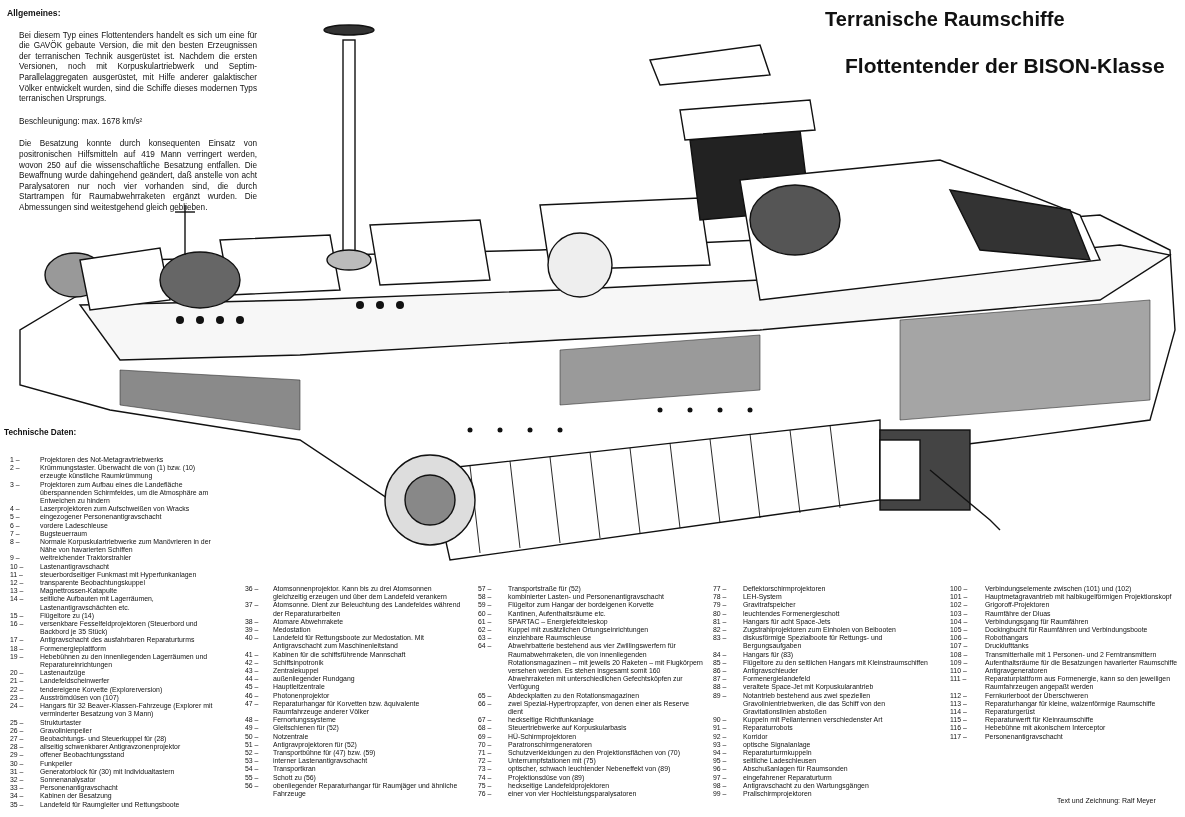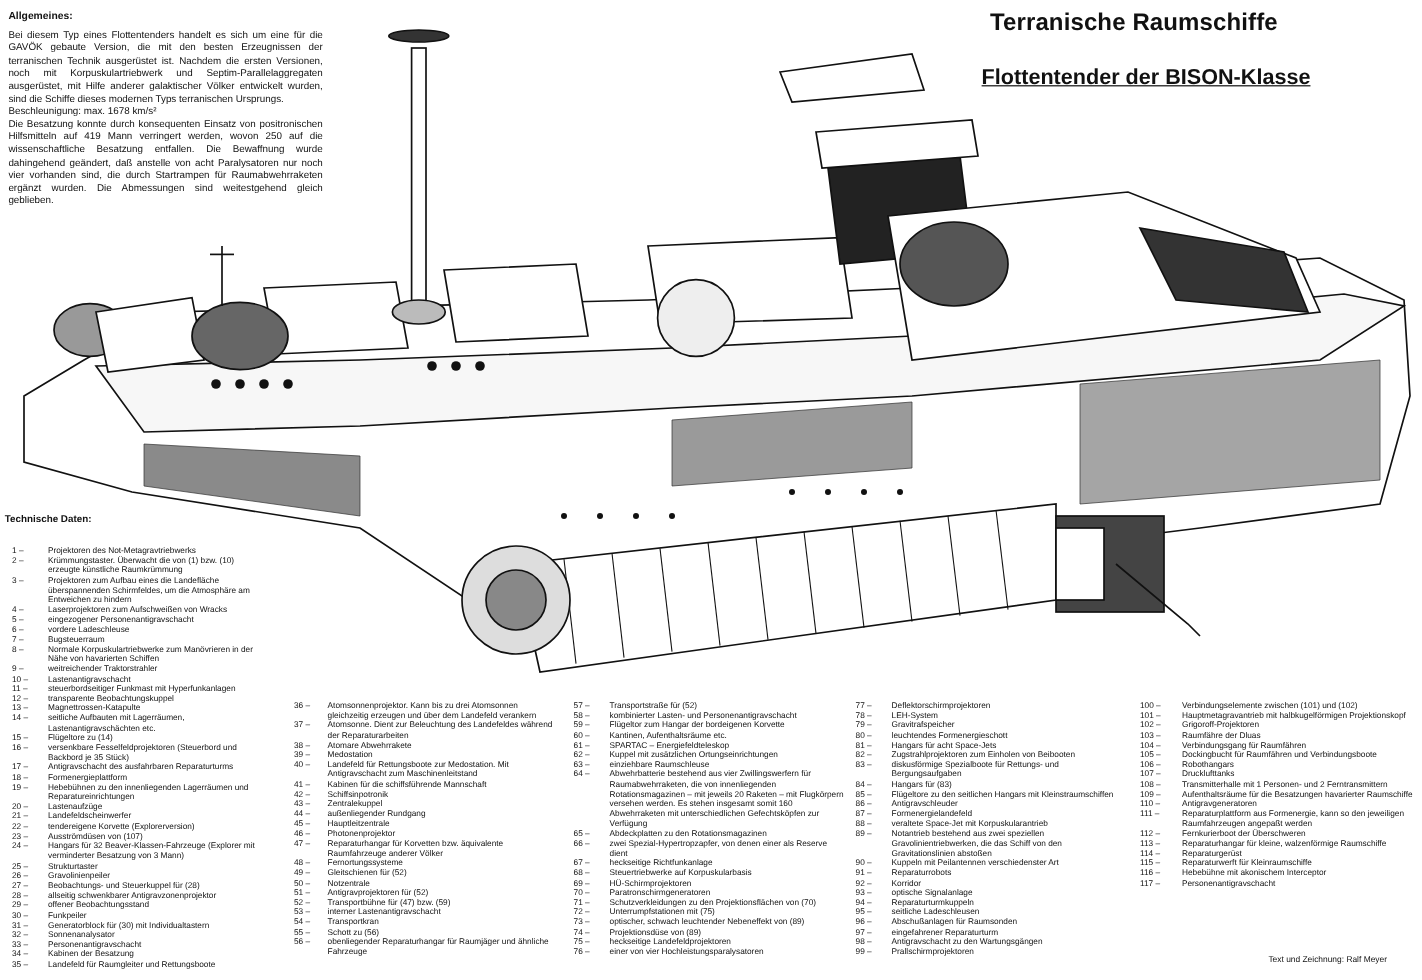--- a/index.html
+++ b/index.html
@@ -1,23 +1,23 @@
 <!DOCTYPE html>
 <html><head>
 <meta charset="utf-8">
 <style>
   html, body { margin:0; padding:0; background:#ffffff; }
   body { width:1185px; height:817px; position:relative; overflow:hidden;
          font-family:"Liberation Sans", sans-serif; color:#111; }
   .abs { position:absolute; }
   #intro { left:7px; top:8px; width:262px; font-size:8.2px; line-height:10.6px; }
   #intro .hd { font-weight:bold; font-size:8.6px; margin-bottom:6px; }
-  #intro p { margin:0; text-align:justify; }
+  #intro p { margin:12px; text-align:justify; }
   #title1 { left:825px; top:8px; font-size:20px; font-weight:bold; letter-spacing:0.1px; }
-  #title2 { left:818px; top:54px; font-size:18px; font-weight:bold;text-decoration:underline; }
+  #title2 { left:845px; top:54px; font-size:21px; font-weight:bold; }
   #ship { left:0; top:0; width:1185px; height:580px; }
   #techhd { left:4px; top:428px; font-size:8.2px; font-weight:bold; }
   .col { font-size:6.9px; line-height:8.2px; }
   .col .row { display:flex; }
   .col .num { flex:0 0 auto; }
   .col .txt { flex:1 1 auto; }
   #col1 { left:10px; top:456px; width:210px; }
   #col1 .num { width:30px; }
   #col2 { left:245px; top:585px; width:220px; }
   #col2 .num { width:28px; }

